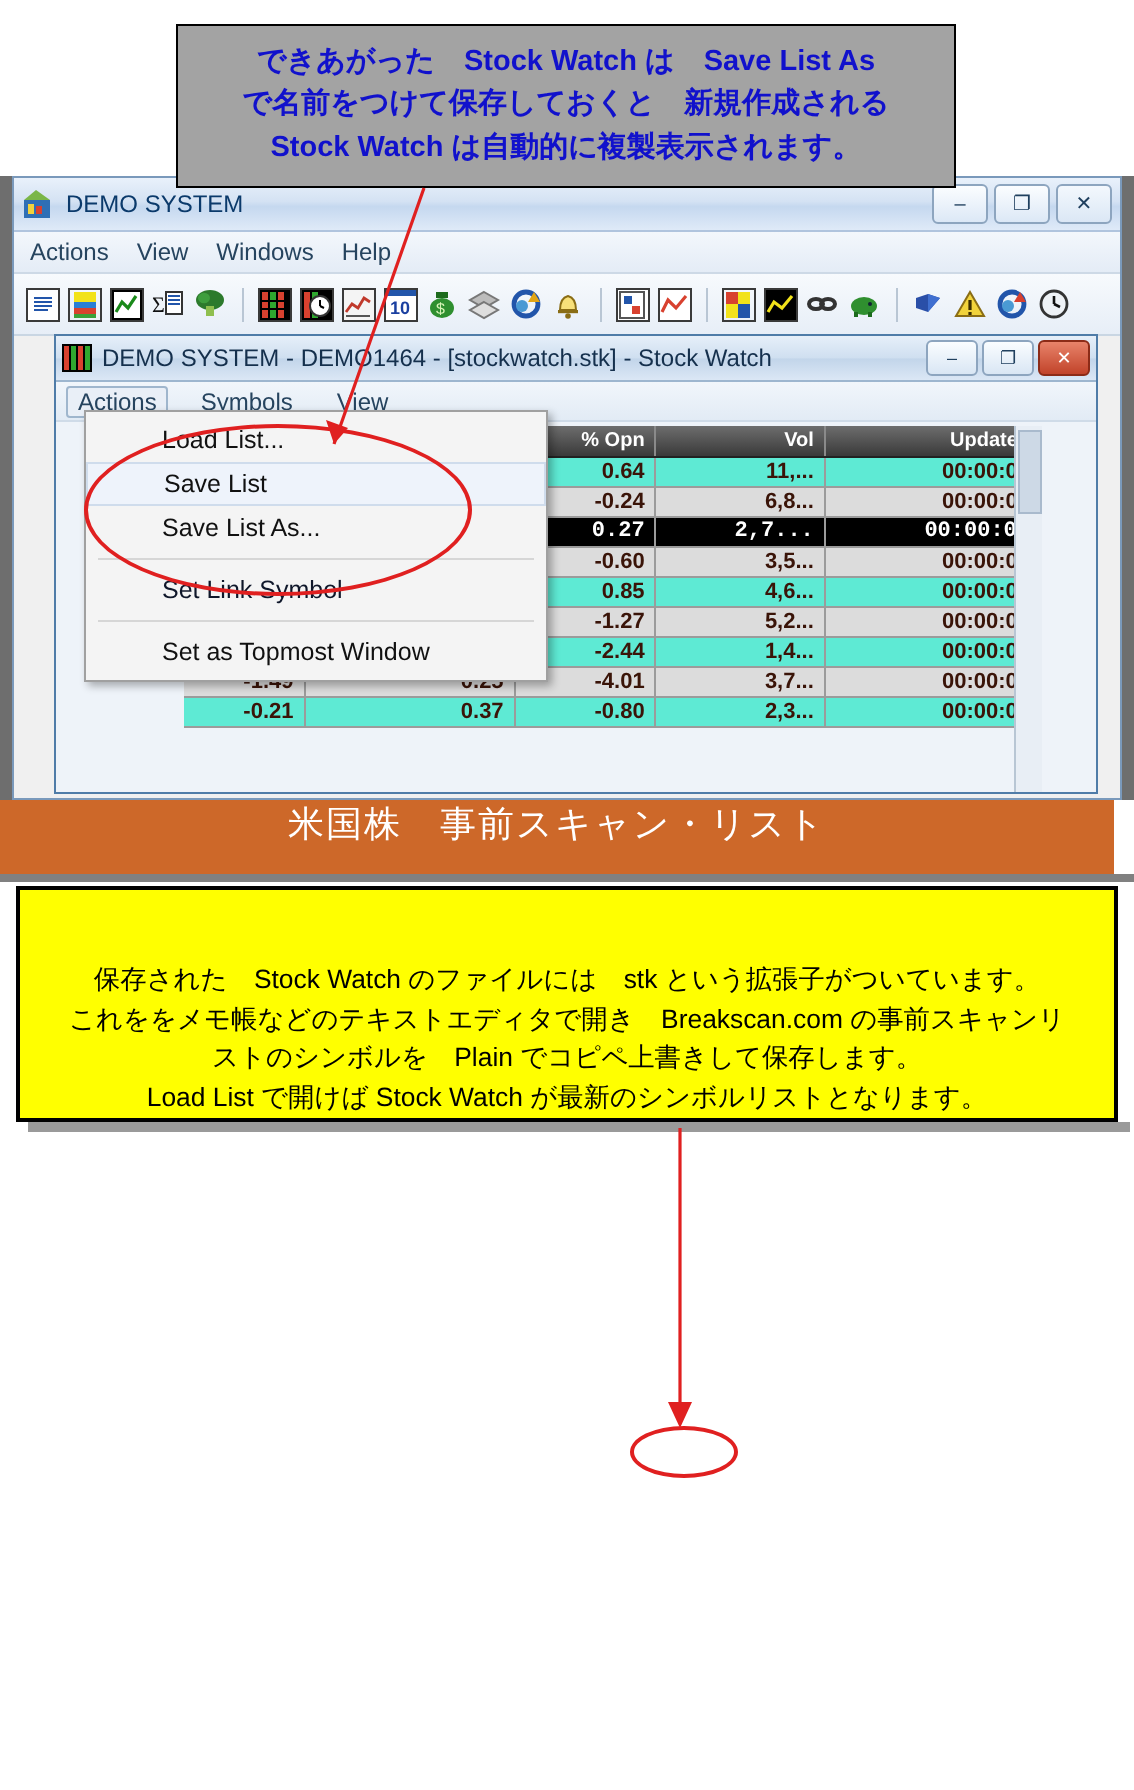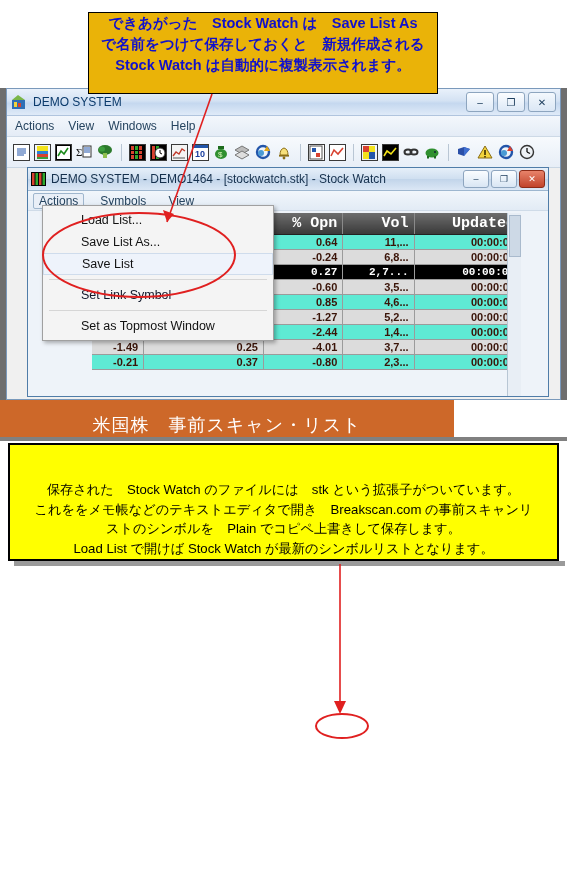--- a/index.html
+++ b/index.html
@@ -54,37 +54,37 @@
   #dropdown .item.sel{background:#eef3fb;border:1px solid #cfdcec;height:20px;line-height:20px;}
   #dropdown .item.disabled{color:#0f172a;}
   #dropdown .sep{height:1px;background:#d6d6d6;margin:4px 6px;}
   #dropdown .arrow{position:absolute;right:10px;top:8px;width:0;height:0;
     border-left:4px solid #333;border-top:3.5px solid transparent;border-bottom:3.5px solid transparent;}
 
   
   #grid{position:absolute;left:92px;top:213px;width:429px;height:183px;overflow:hidden;z-index:5;}
   #grid table{border-collapse:collapse;width:100%;font-size:11px;font-weight:bold;}
   #grid th{background:linear-gradient(180deg,#6d6d6d,#3a3a3a);color:#fff;text-align:right;
-    padding:2px 5px 2px 2px;border-right:1px solid #8a8a8a;border-bottom:1px solid #222;font-size:15px;white-space:nowrap;font-family:Liberation Mono, monospace;}
+    padding:2px 5px 2px 2px;border-right:1px solid #8a8a8a;border-bottom:1px solid #222;font-size:10px;white-space:nowrap;}
   #grid td{text-align:right;padding:1px 5px 1px 2px;color:#3a1408;border-right:1px solid #9b9b9b;
     border-bottom:1px solid #9b9b9b;white-space:nowrap;}
   #grid tr.odd td{background:#5eead4;}
   #grid tr.even td{background:#dcdcdc;}
   #grid tr.hl td{background:#000000;color:#fff;font-family:Liberation Mono, monospace;}
   #grid-vscroll{position:absolute;right:0;top:0;width:13px;height:183px;background:#e8eef5;border-left:1px solid #b8c6d4;}
   #grid-vscroll .thumb{position:absolute;top:2px;left:1px;width:10px;height:40px;background:#cdd9e6;border:1px solid #a9bacd;}
 
   
-  #callout-top{position:absolute;left:88px;top:12px;width:350px;height:82px;background:#eab308;
-    border:1px solid #000;box-sizing:border-box;z-index:60;display:flex;justify-content:center;}
+  #callout-top{position:absolute;left:88px;top:12px;width:390px;height:82px;background:#a3a3a3;
+    border:1px solid #000;box-sizing:border-box;z-index:60;display:flex;align-items:center;justify-content:center;}
   #callout-top .txt{color:#1111cc;font-size:14.5px;line-height:1.45;text-align:center;font-weight:bold;white-space:pre-line;}
 
   
-  #banner{position:absolute;left:0;top:400px;width:454px;height:37px;background:#cd6829;
-    display:flex;align-items:flex-end;justify-content:center;z-index:40;}
+  #banner{position:absolute;left:0;top:400px;width:557px;height:37px;background:#cd6829;
+    display:flex;align-items:flex-start;justify-content:center;z-index:40;}
   #banner .t{color:#fff;font-size:18px;letter-spacing:1px;}
   #banner-shadow{position:absolute;left:0;top:437px;width:567px;height:4px;background:#808080;z-index:40;}
 
   
   #callout-mid{position:absolute;left:8px;top:443px;width:551px;height:118px;background:#ffff00;
     border:2px solid #000;box-sizing:border-box;z-index:45;display:flex;align-items:flex-end;justify-content:center;}
   #callout-mid .txt{color:#000;font-size:13.2px;line-height:1.5;text-align:center;white-space:pre-line;}
   #callout-mid-shadow{position:absolute;left:14px;top:561px;width:551px;height:5px;background:#9a9a9a;z-index:44;}
 
   
@@ -363,22 +363,22 @@
         </tr>
       </tbody>
   </table>
   <div id="grid-vscroll">
       <div class="thumb"></div>
     </div>
 </div>
 
 <div id="dropdown">
     <div class="item"><span>Load List...</span></div>
+    <div class="item sel"><span>Save List</span></div>
     <div class="item"><span>Save List As...</span></div>
-    <div class="item sel"><span>Save List</span></div>
     <div class="sep"></div>
     <div class="item disabled"><span>Set Link Symbol</span></div>
     <div class="sep"></div>
     <div class="item"><span>Set as Topmost Window</span></div>
   </div>
 
 <div id="webpage">
   
 
   

